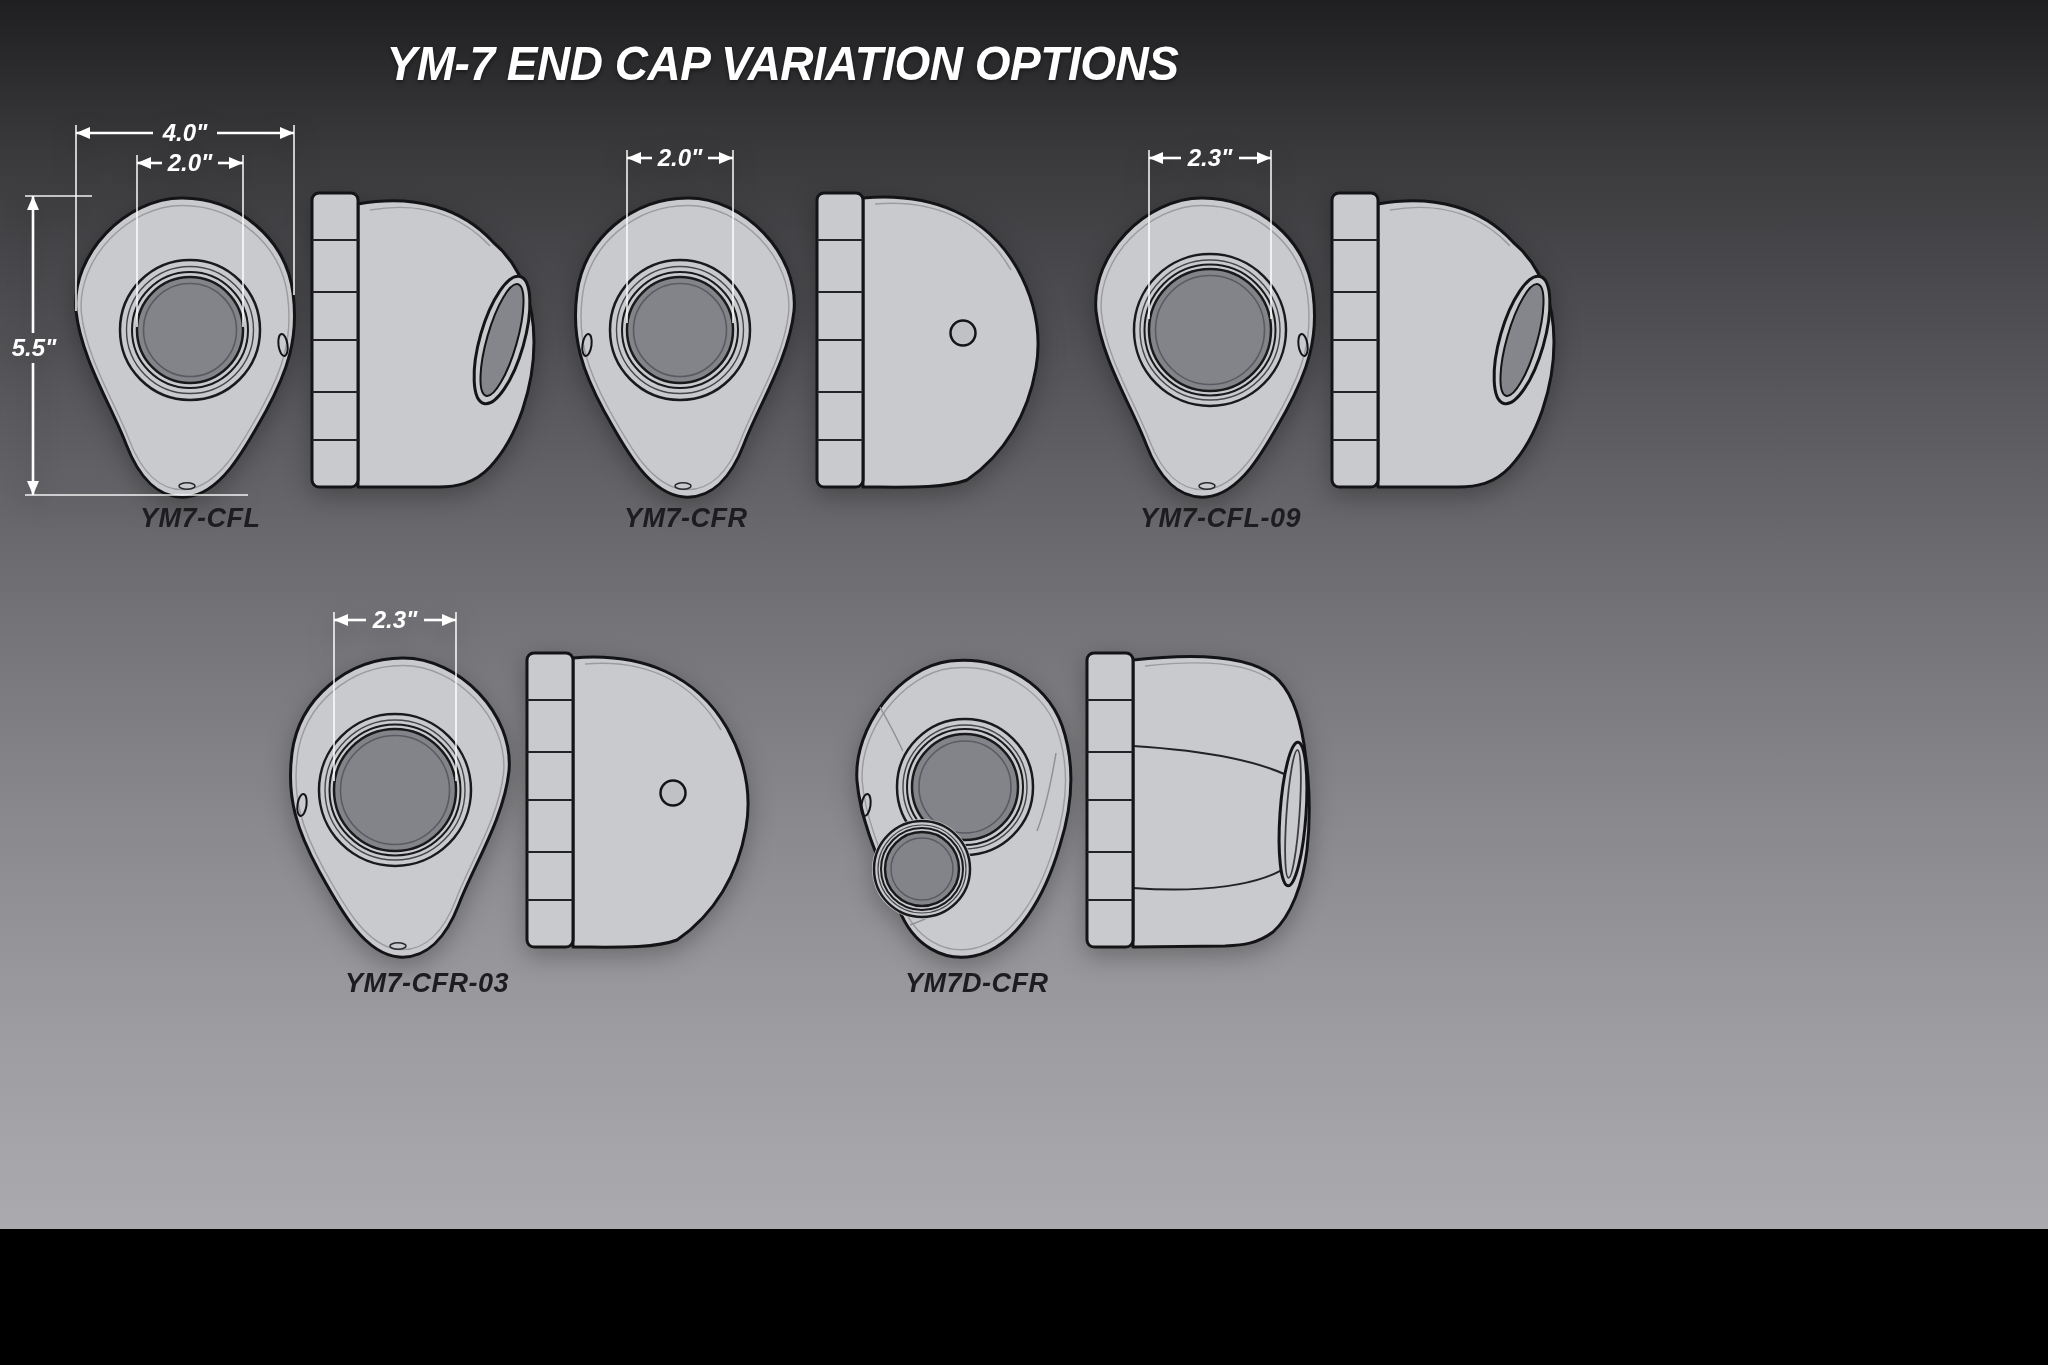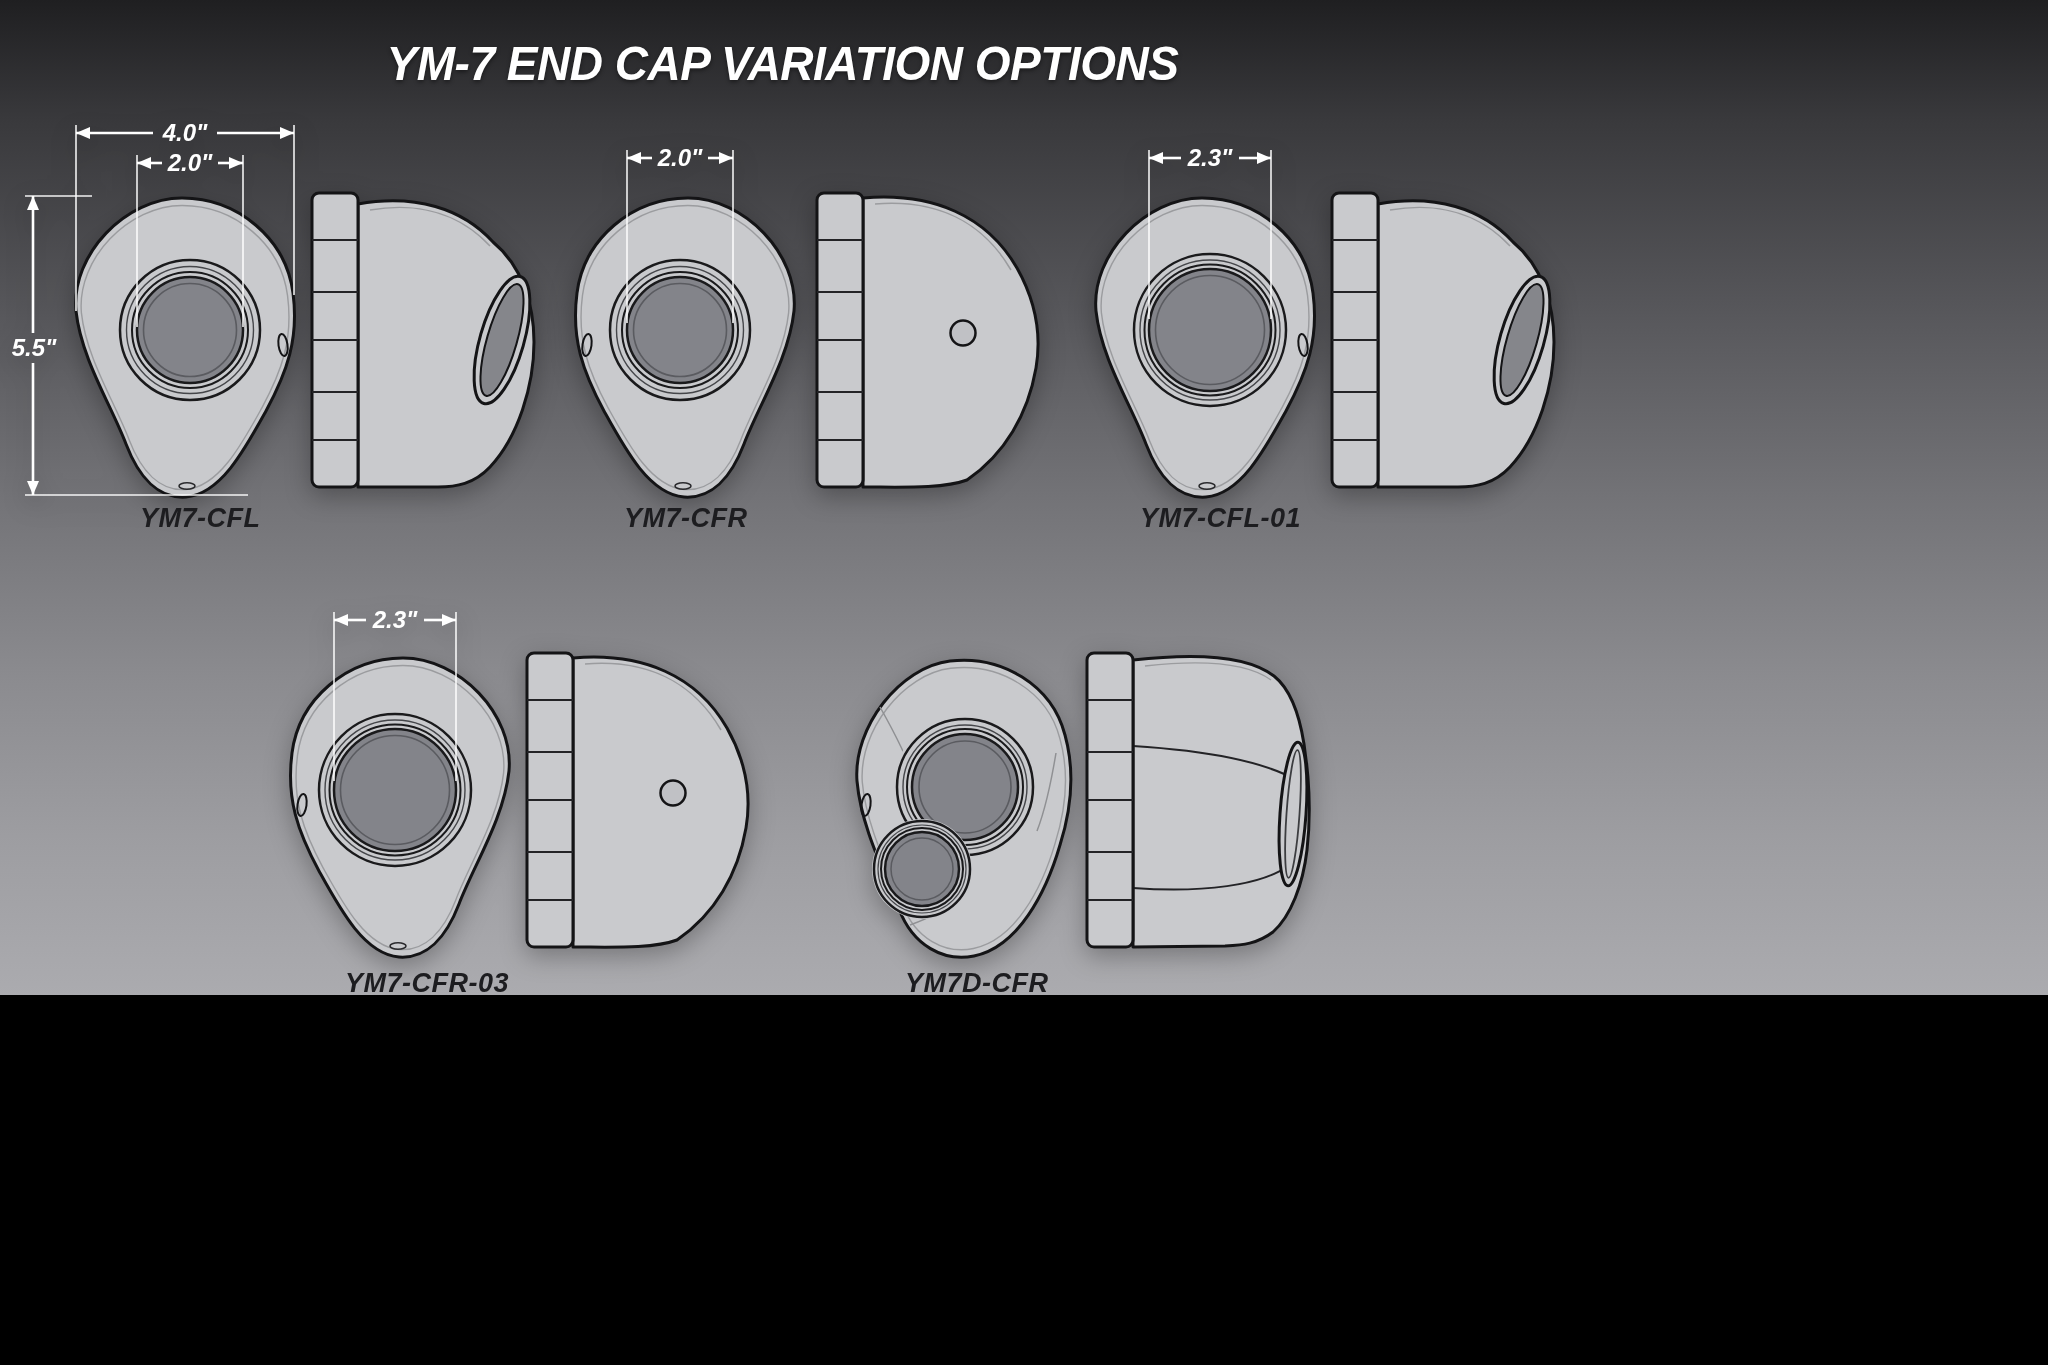--- a/index.html
+++ b/index.html
@@ -1,18 +1,18 @@
 <!DOCTYPE html>
 <html><head>
 <meta charset="utf-8">
 <style>
   html,body{margin:0;padding:0;background:#000;}
   .canvas{
     position:relative;
-    width:2048px;height:995px;
+    width:2048px;height:1229px;
     overflow:hidden;
     background:linear-gradient(180deg,#1f1f21 0%,#39393c 12%,#58585c 32%,#737377 50%,#8b8b8f 68%,#9d9da1 84%,#ababaf 100%);
     font-family:"Liberation Sans",sans-serif;
   }
   .page-title{
     position:absolute;left:0;top:36px;width:1565px;
     text-align:center;
     color:#ffffff;
     font-size:46px;font-weight:700;font-style:italic;
     letter-spacing:-0.5px;
@@ -203,21 +203,21 @@
     <g>
       <line class="ext-line" x1="69" y1="45" x2="69" y2="214"></line>
       <line class="ext-line" x1="191" y1="45" x2="191" y2="214"></line>
       <line class="dim-line" x1="69" y1="53" x2="101" y2="53"></line>
       <line class="dim-line" x1="159" y1="53" x2="191" y2="53"></line>
       <polygon class="dim-arrow" points="69,53 83,47 83,59"></polygon>
       <polygon class="dim-arrow" points="191,53 177,47 177,59"></polygon>
       <text class="dim-text" x="130" y="61">2.3"</text>
     </g>
   </svg>
-  <div class="variant-label" style="left:1140px;top:503px">YM7-CFL-01</div>
+  <div class="variant-label" style="left:1140px;top:503px">YM7-CFL-09</div>
 
   <svg class="variant-art" style="left:270px;top:565px" width="520" height="440" viewBox="0 0 520 440">
     <g transform="translate(245,90) scale(-1,1)">
       <use href="#frontBase"></use>
       <g transform="translate(120,135)">
           <use href="#ringsB"></use>
         </g>
     </g>
     <g transform="translate(255,85)">
       <use href="#sideR"></use>

